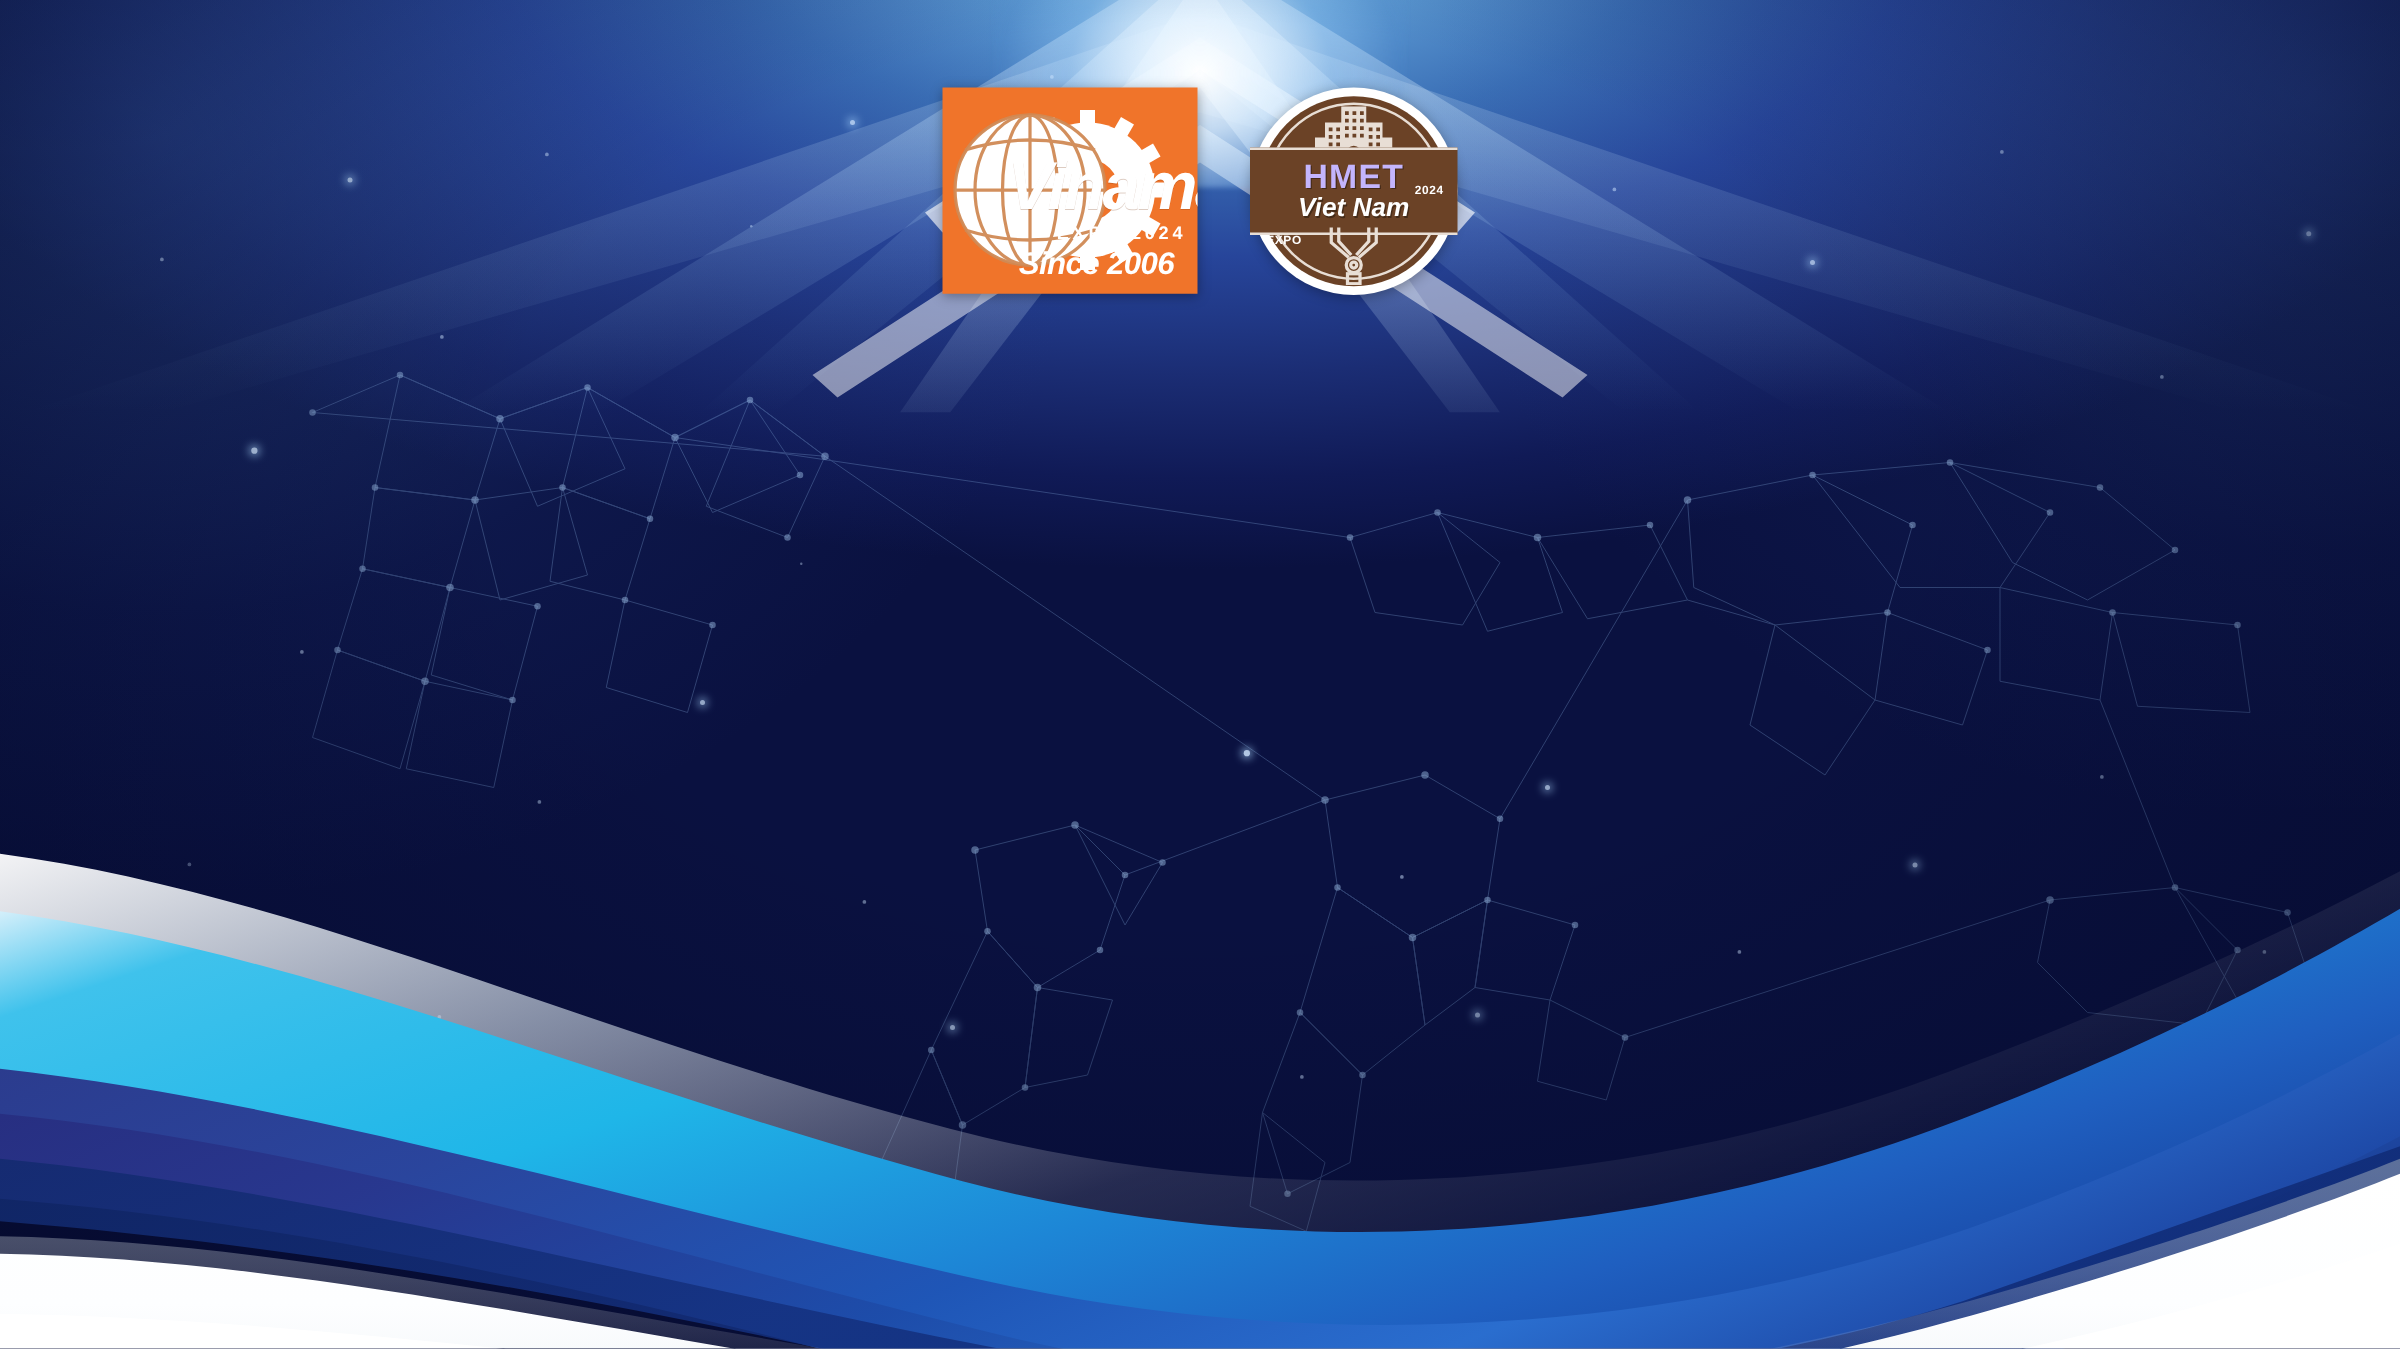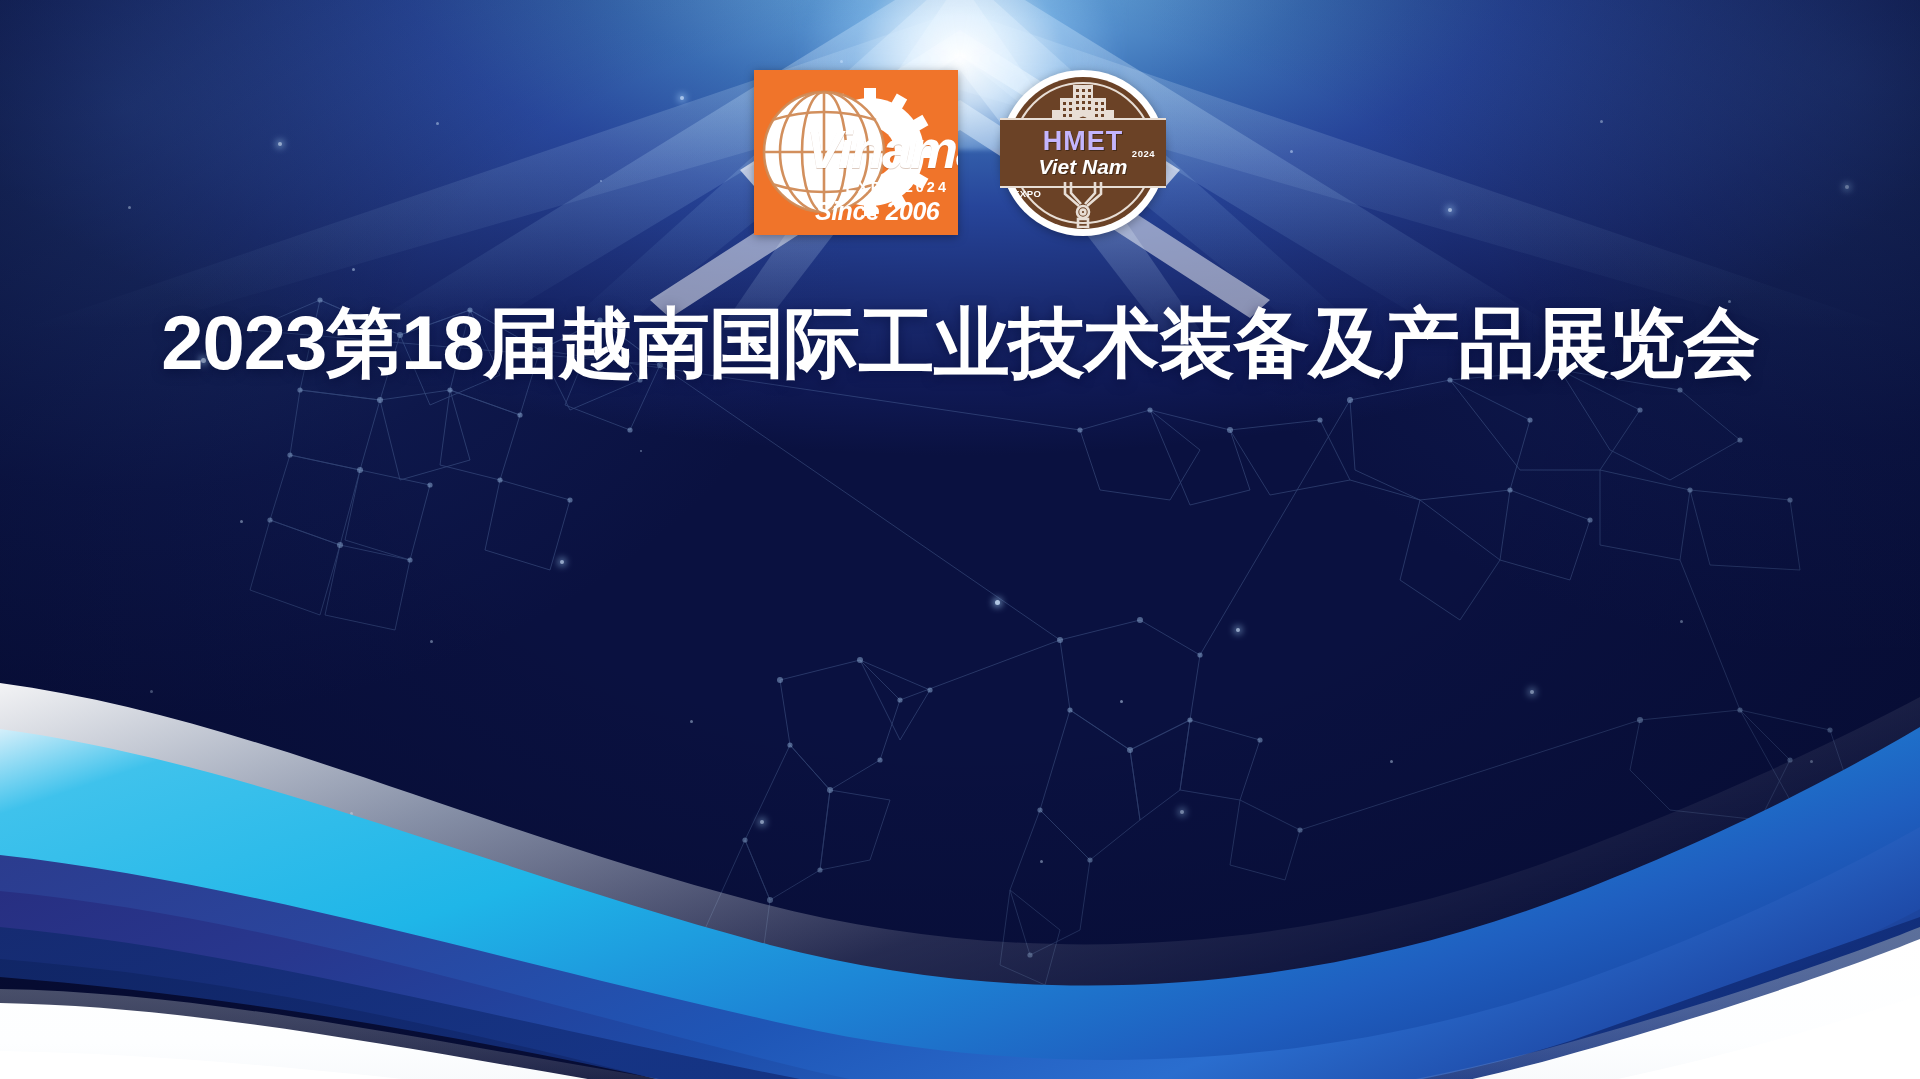--- a/index.html
+++ b/index.html
@@ -544,21 +544,20 @@
           <path d="M38,2 L38,13 L28,24"></path>
           <circle cx="26" cy="32" r="6"></circle>
           <circle cx="26" cy="32" r="2.4"></circle>
           <rect x="21" y="39" width="10" height="8"></rect>
         </g>
       </svg>
     </div>
   </div>
 
   <div class="title-block">
-    <div class="title-main">2023第18届越南国际工业技术装备及产品展览会</div>
   </div>
 
   <div class="waves">
     <svg viewBox="0 0 1920 420" preserveAspectRatio="none">
       <defs>
         <linearGradient id="wCyan" x1="0" y1="0" x2="1" y2="0.6">
           <stop offset="0%" stop-color="#d7f0fb"></stop>
           <stop offset="10%" stop-color="#3fc2ec"></stop>
           <stop offset="38%" stop-color="#1fb6e8"></stop>
           <stop offset="62%" stop-color="#1d86d6"></stop>

